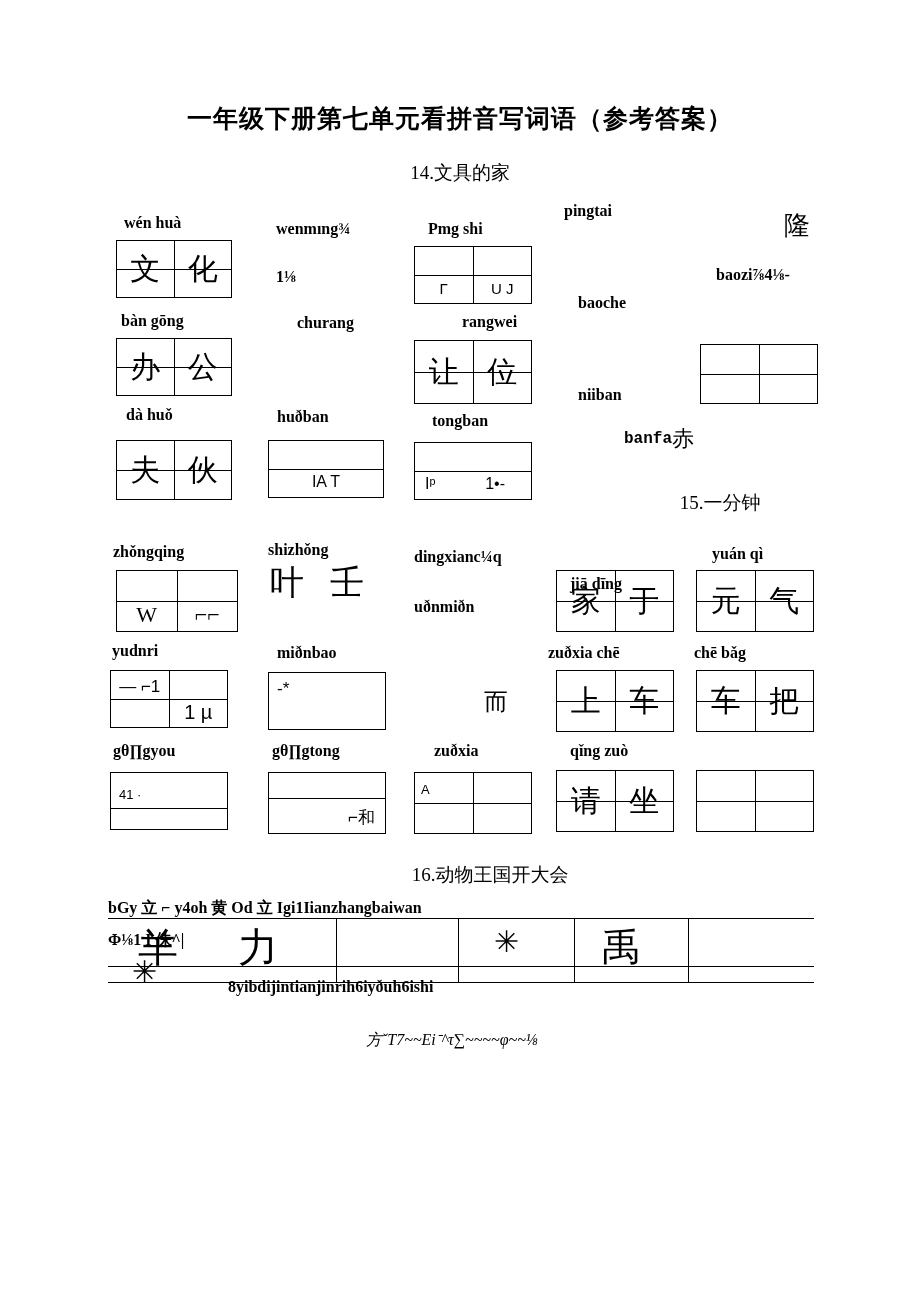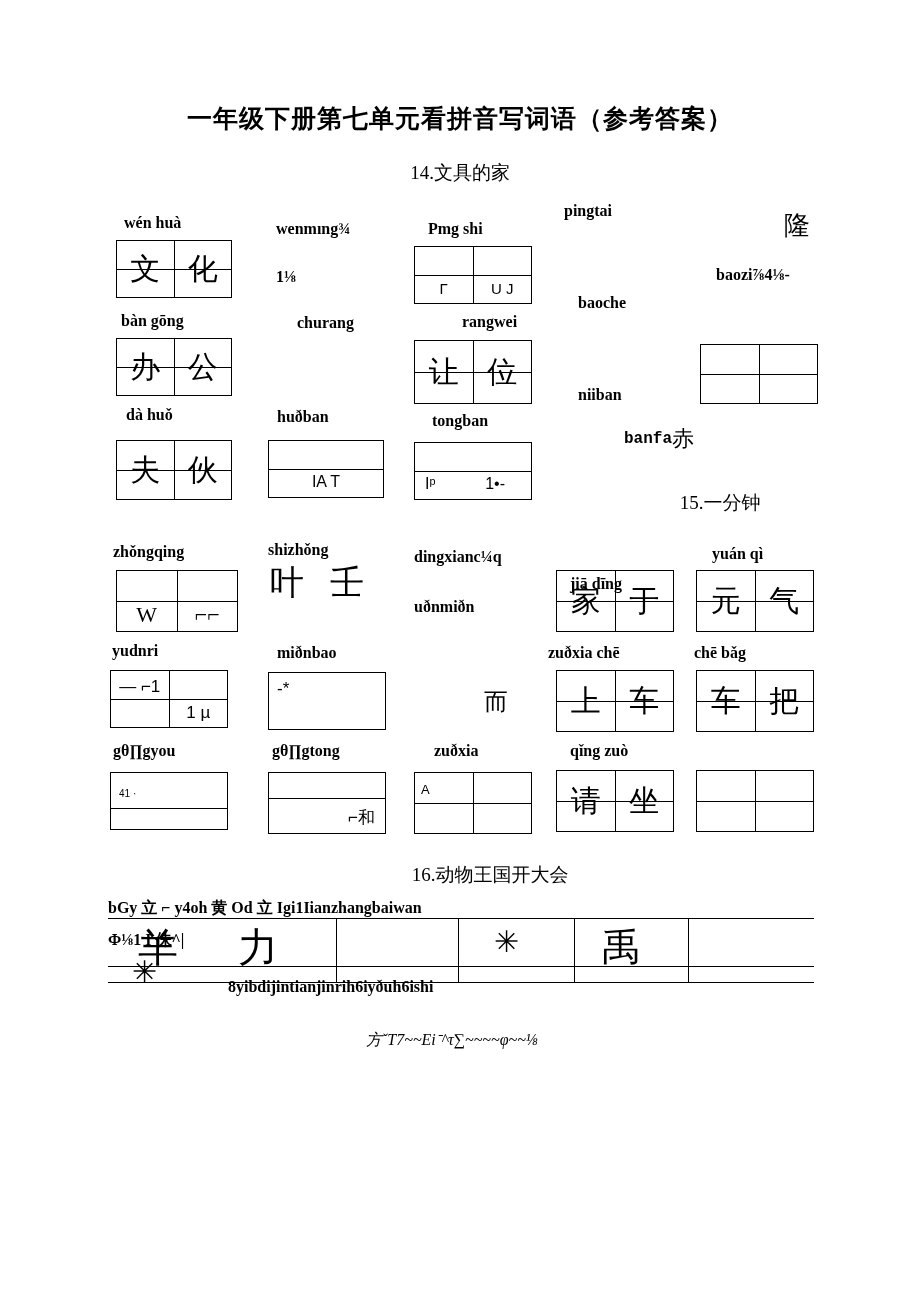--- a/index.html
+++ b/index.html
@@ -236,21 +236,21 @@
         <span class="ch">气</span>
       </div>
   </div>
 
   <div class="pinyin" style="left:112px; top:642px;">yudnri</div>
   <div class="grid-box h-split" style="left:110px; top:670px; width:118px; height:58px;">
     <div class="cell">
         <span class="ch xs" style="top:26%; font-size:17px;">—   ⌐1</span>
       </div>
     <div class="cell">
-        <span class="ch xs" style="top:74%; font-size:17px;">1 µ</span>
+        <span class="ch xs" style="top:74%; font-size:20px;">1 µ</span>
       </div>
   </div>
 
   <div class="pinyin" style="left:277px; top:644px;">miðnbao</div>
   <div class="grid-box" style="left:268px; top:672px; width:118px; height:58px;">
     <div class="cell" style="border-right:none;">
       <span class="ch xs" style="top:26%; text-align:left; padding-left:8px; font-size:17px;">-*</span>
     </div>
   </div>
 
@@ -272,21 +272,21 @@
         <span class="ch">车</span>
       </div>
     <div class="cell">
         <span class="ch">把</span>
       </div>
   </div>
 
   <div class="pinyin" style="left:113px; top:742px;">gθ∏gyou</div>
   <div class="grid-box" style="left:110px; top:772px; width:118px; height:58px;">
     <div class="cell" style="border-right:none;">
-      <span class="ch xs" style="top:38%; text-align:left; padding-left:8px; font-size:10px;">41  ·</span>
+      <span class="ch xs" style="top:38%; text-align:left; padding-left:8px; font-size:13px;">41  ·</span>
       <span class="abs" style="left:0;right:0;top:62%;border-top:1px solid #000;"></span>
     </div>
   </div>
 
   <div class="pinyin" style="left:272px; top:742px;">gθ∏gtong</div>
   <div class="grid-box" style="left:268px; top:772px; width:118px; height:62px;">
     <div class="cell" style="border-right:none;">
       <span class="abs" style="left:0;right:0;top:42%;border-top:1px solid #000;"></span>
       <span class="ch xs" style="top:74%; text-align:right; padding-right:10px; font-size:17px;">⌐和</span>
     </div>

